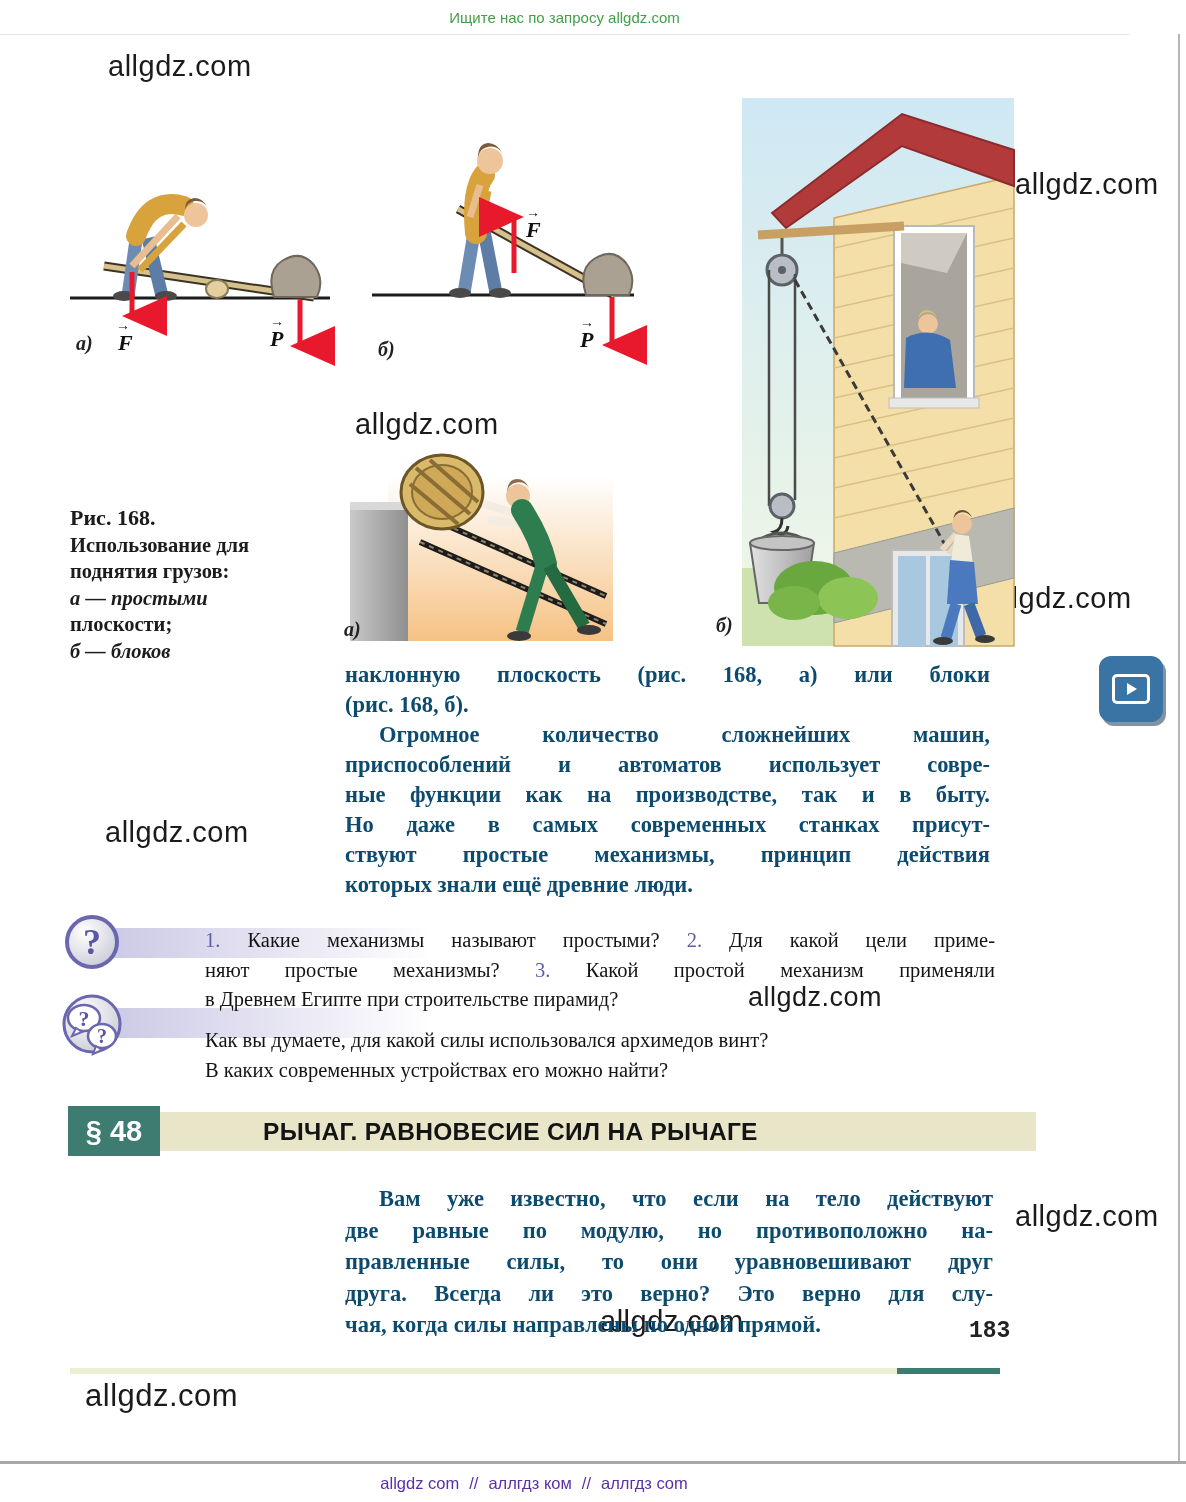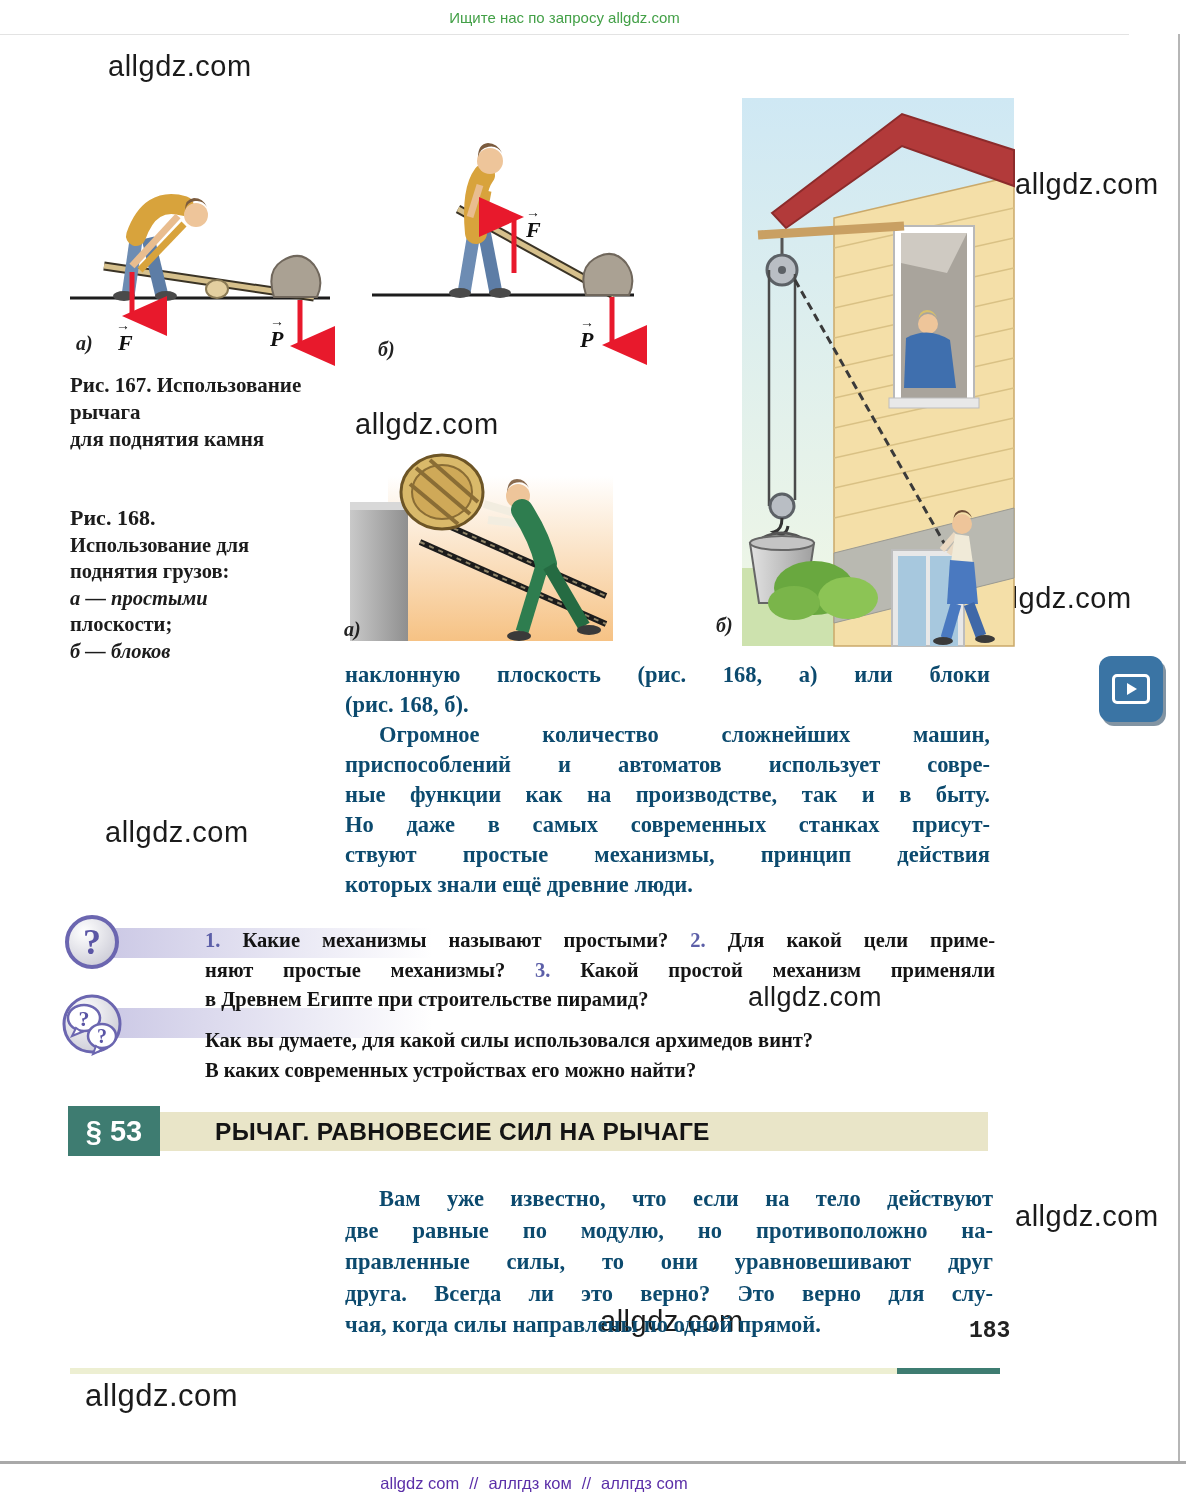--- a/index.html
+++ b/index.html
@@ -21,29 +21,29 @@
   .fig-label{position:absolute;font-family:"Liberation Serif",serif;font-style:italic;
              font-weight:bold;font-size:20px;color:#222;}
   .para{position:absolute;font-family:"Liberation Serif",serif;font-weight:600;
         font-size:22.5px;line-height:30px;color:#0c4a6e;}
   .para .line{width:100%;}
   .jl{text-align:justify;text-align-last:justify;}
   .indent{padding-left:34px;box-sizing:border-box;}
   
   .q-ribbon{position:absolute;height:30px;background:linear-gradient(90deg,#c9c6e4 0%,rgba(255,255,255,0) 100%);}
   .q-icon{position:absolute;}
-  .q-text{position:absolute;font-family:"Liberation Serif",serif;font-weight:bold;
+  .q-text{position:absolute;font-family:"Liberation Serif",serif;font-weight:normal;
           font-size:20.5px;line-height:29.5px;color:#141414;}
   .qnum{color:#5c5fa8;}
   
   .sec-num{position:absolute;left:68px;top:1106px;width:92px;height:50px;background:#3e7c71;
            color:#ffffff;font-weight:bold;font-size:29px;display:flex;align-items:center;
            justify-content:center;}
   .sec-bar{position:absolute;left:160px;top:1112px;width:828px;height:39px;background:#e9e5c8;
-           display:flex;align-items:center;}
+           display:flex;align-items:center;padding-left:48px;}
   .sec-title{margin-left:55px;font-weight:bold;font-size:24.5px;color:#141414;letter-spacing:.3px;}
   
   .pageno{position:absolute;left:941px;top:1318px;font-family:Liberation Mono, monospace;
           font-weight:bold;font-size:23px;color:#222;margin-left:28px;}
   .rule-beige{position:absolute;left:70px;top:1368px;width:930px;height:6px;background:#edefd2;}
   .rule-teal{position:absolute;left:897px;top:1368px;width:103px;height:6px;background:#3e7c71;}
   
   .footer{position:absolute;left:0;top:1464px;width:1068px;height:38px;background:#ffffff;
           display:flex;align-items:center;justify-content:center;gap:10px;font-size:16.5px;}
   .footer a{color:#5b2fa8;text-decoration:none;}
@@ -148,24 +148,20 @@
     </defs>
     <line x1="152" y1="168" x2="152" y2="112" stroke="#e8192c" stroke-width="5" marker-end="url(#arrR)"></line>
     <text class="vec" x="164" y="112">→</text>
     <text class="flabel" x="164" y="132">F</text>
     <line x1="250" y1="192" x2="250" y2="240" stroke="#e8192c" stroke-width="5" marker-end="url(#arrR)"></line>
     <text class="vec" x="218" y="222">→</text>
     <text class="flabel" x="218" y="242">P</text>
   </svg>
   <div class="fig-label" style="left:378px;top:338px;">б)</div>
 
-  <div class="cap" style="left:70px;top:372px;font-size:21px;line-height:27px;width:300px;">
-    <span class="b">Рис. 167.</span><span class="b"> Использование рычага</span><br>
-    <span class="b">для поднятия камня</span>
-  </div>
 
   <div class="cap" style="left:70px;top:505px;font-size:20.5px;line-height:26.5px;width:290px;">
     <span class="b" style="font-size:22px;">Рис. 168.</span><br>
     <span class="b">Использование для</span><br>
     <span class="b">поднятия грузов:</span><br>
     <span class="b" style="font-style:italic;">а — простыми</span><br>
     <span class="b">плоскости;</span><br>
     <span class="b" style="font-style:italic;">б — блоков</span>
   </div>
 
@@ -343,21 +339,21 @@
       <span>няют простые механизмы? </span><span class="qnum">3.</span><span> Какой простой механизм применяли</span>
     </div>
     <div>в Древнем Египте при строительстве пирамид?</div>
   </div>
 
   <div class="q-text" style="left:205px;top:1026px;width:790px;">
     <div>Как вы думаете, для какой силы использовался архимедов винт?</div>
     <div>В каких современных устройствах его можно найти?</div>
   </div>
 
-  <div class="sec-num">§ 53</div>
+  <div class="sec-num">§ 48</div>
   <div class="sec-bar">
     <span class="sec-title">РЫЧАГ. РАВНОВЕСИЕ СИЛ НА РЫЧАГЕ</span>
   </div>
 
   <div class="para" style="left:345px;top:1183px;width:648px;line-height:31.5px;">
     <div class="line jl indent">Вам уже известно, что если на тело действуют</div>
     <div class="line jl">две равные по модулю, но противоположно на-</div>
     <div class="line jl">правленные силы, то они уравновешивают друг</div>
     <div class="line jl">друга. Всегда ли это верно? Это верно для слу-</div>
     <div class="line">чая, когда силы направлены по одной прямой.</div>

